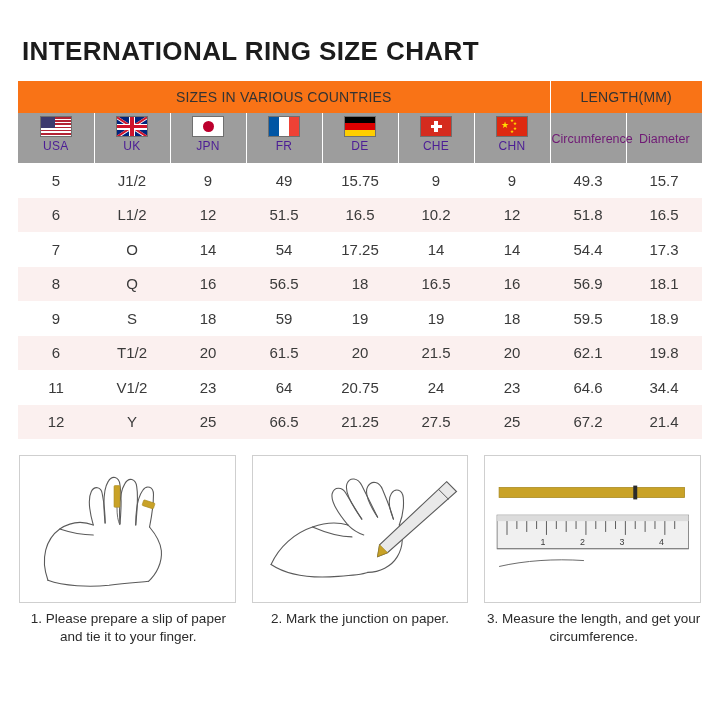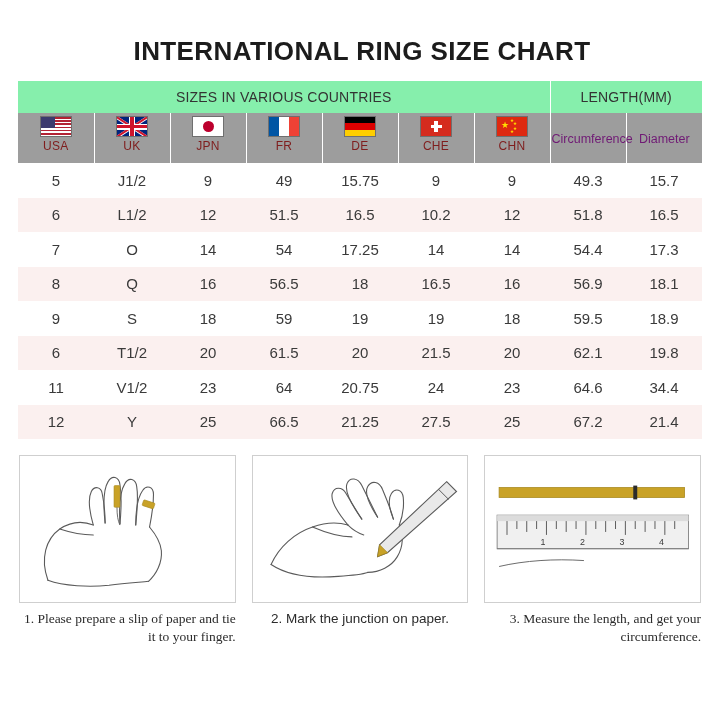--- a/index.html
+++ b/index.html
@@ -17,34 +17,33 @@
     padding: 0 18px;
   }
   .title {
     font-size: 26px;
     font-weight: bold;
     letter-spacing: 0.4px;
     color: #1c1c1c;
     padding-top: 36px;
     padding-left: 4px;
     margin-bottom: 14px;
-    text-align: center;
   }
   table.chart {
     width: 684px;
     border-collapse: collapse;
     table-layout: fixed;
   }
   table.chart th, table.chart td {
     text-align: center;
     font-size: 14px;
     color: #333;
   }
   .grouphead th {
-    background: #86efac;
+    background: #f97316;
     color: #ffffff;
     font-weight: normal;
     font-size: 15px;
     height: 32px;
     border-right: 1px solid #ffffff;
     letter-spacing: .2px;
   }
   .grouphead th:last-child { border-right: none; margin-top: 40px; }
   .flagrow td {
     background: #9d9d9d;
@@ -62,21 +61,21 @@
     gap: 2px;
   }
   .flag {
     width: 32px; height: 21px;
     border: 1px solid #6f6f6f;
     position: relative;
     overflow: hidden;
     background: #fff;
   }
   .ccode {
-    color: #7f1d1d;
+    color: #4c1d95;
     font-size: 12px;
     letter-spacing: .3px;
   }
   .lenlabel {
     color: #701a75;
     font-size: 12.5px;
     line-height: 46px;
     display: block;
   }
 
@@ -153,21 +152,21 @@
     position: relative;
     overflow: hidden;
   }
   .panelcap {
     font-size: 13.5px;
     line-height: 18px;
     text-align: center;
     padding-top: 7px;
     color: #2b2b2b;
   }
-  .panel:nth-child(1) .panelcap, .panel:nth-child(3) .panelcap { text-align: right; padding-left: 2px; font-family: Liberation Serif, serif; }
+  .panel:nth-child(1) .panelcap, .panel:nth-child(3) .panelcap { text-align: center; padding-left: 2px; }
   .panelbox svg { display:block; width: 100%; height: 100%; }
 </style>
 </head>
 <body>
 
 <div class="page">
 
   <div class="title">INTERNATIONAL RING SIZE CHART</div>
 
   <table class="chart">

